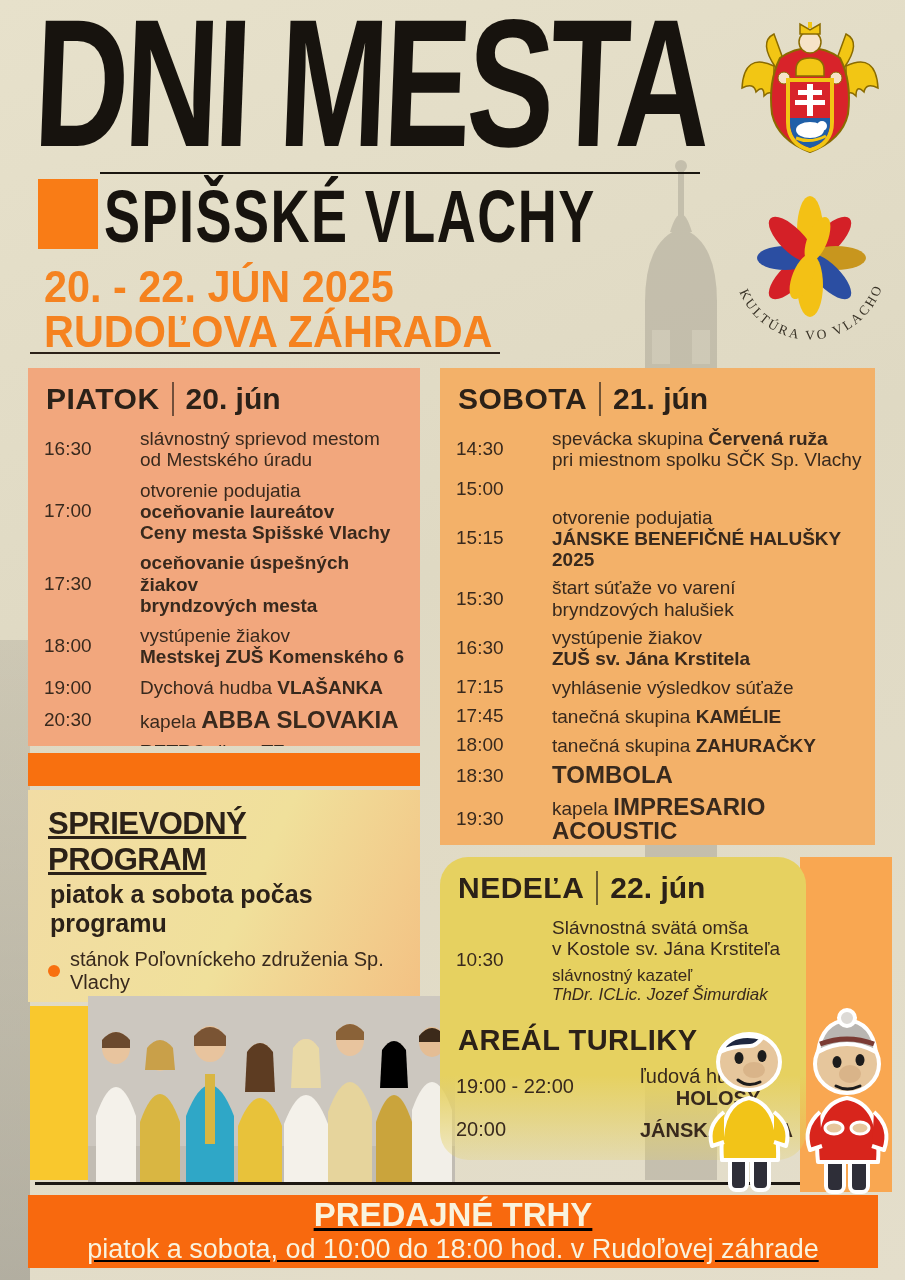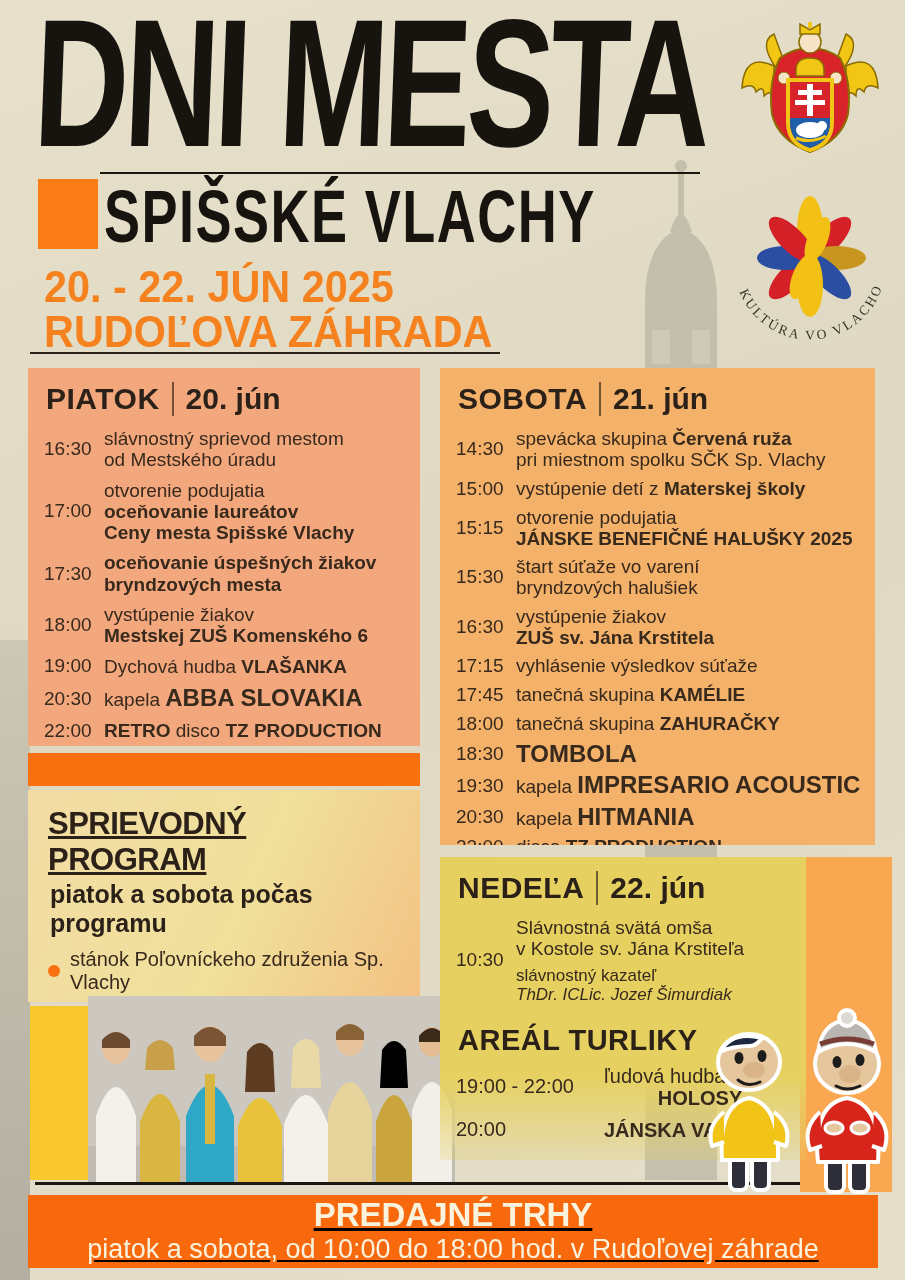--- a/index.html
+++ b/index.html
@@ -21,28 +21,28 @@
   .dates{position:absolute;left:44px;top:264px;z-index:2;font-weight:bold;font-size:45px;line-height:1.0;
     color:#f5821f;white-space:nowrap;transform:scaleX(.92);transform-origin:left top;}
   .date-rule{position:absolute;left:30px;top:352px;width:470px;height:2px;background:#2b2118;z-index:2;}
   .logo-coa{position:absolute;left:738px;top:22px;z-index:2;}
   .logo-flower{position:absolute;left:730px;top:196px;z-index:2;}
   
   .panel{position:absolute;z-index:2;padding:12px 10px 6px 16px;overflow:hidden;}
   .panel-piatok{left:28px;top:368px;width:392px;height:378px;background:#f2a77d;}
   .panel-sobota{left:440px;top:368px;width:435px;height:477px;background:#f3b169;}
   .panel-nedela{left:440px;top:857px;width:366px;height:303px;
-    background:linear-gradient(180deg,#e6d160 0%,#e6d160 72%,rgba(230,209,96,.25) 100%);}
+    background:linear-gradient(180deg,#e6d160 0%,#e6d160 72%,rgba(230,209,96,.25) 100%);border-radius:28px;}
   .day-hdr{display:flex;align-items:center;margin:2px 0 12px 2px;}
   .day-name{font-size:30px;font-weight:bold;color:#2b2118;letter-spacing:.5px;}
   .vline{width:2px;height:34px;background:rgba(43,33,24,.65);margin:0 12px;}
   .day-date{font-size:30px;font-weight:bold;color:#2b2118;}
   .ev{display:flex;margin-bottom:9px;align-items:center;}
   .time{width:60px;flex:none;font-size:19px;color:#38291d;}
-  .desc{font-size:19px;color:#38291d;flex:1;}
+  .desc{font-size:19px;color:#38291d;flex:1;margin-left:36px;}
   .ln{line-height:1.12;}
   .b{font-weight:bold;}
   .big{font-size:24px;line-height:1.0;}
   .note{font-size:17px;display:block;margin-top:6px;}
   .it{font-size:17px;font-style:italic;}
   .ctr{text-align:center;}
   .panel-sobota .ev{margin-bottom:7px;}
   
   .orange-bar{position:absolute;left:28px;top:753px;width:392px;height:33px;background:#f8700f;z-index:2;}
   
@@ -279,23 +279,20 @@
     <div>
         <div class="ev">
           <div class="time">14:30</div>
           <div class="desc">
             <div class="ln"><span>spevácka skupina </span><span class="b">Červená ruža</span></div>
             <div class="ln"><span>pri miestnom spolku SČK Sp. Vlachy</span></div>
           </div>
         </div>
         <div class="ev">
           <div class="time">15:00</div>
-          <div class="desc">
-            <div class="ln"><span>vystúpenie detí z </span><span class="b">Materskej školy</span></div>
-          </div>
         </div>
         <div class="ev">
           <div class="time">15:15</div>
           <div class="desc">
             <div class="ln"><span>otvorenie podujatia</span></div>
             <div class="ln"><span class="b">JÁNSKE BENEFIČNÉ HALUŠKY 2025</span></div>
           </div>
         </div>
         <div class="ev">
           <div class="time">15:30</div>

